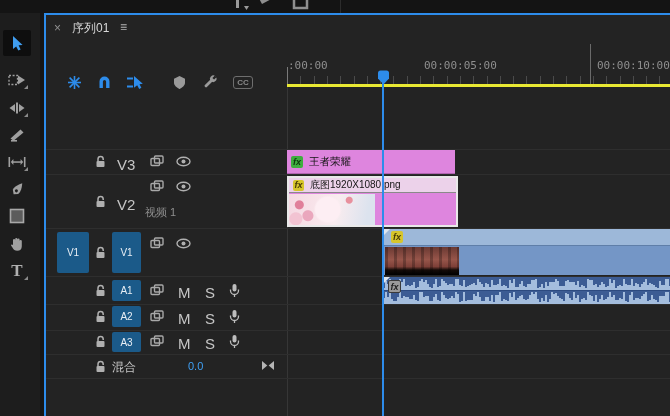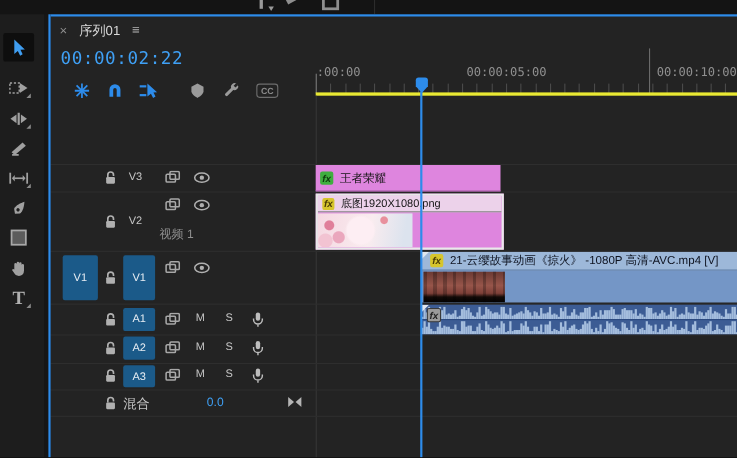--- a/index.html
+++ b/index.html
@@ -4,21 +4,21 @@
 <style>
   *{box-sizing:border-box;margin:0;padding:0}
   html,body{background:#0e0e0e}
   #screen{position:relative;width:670px;height:416px;background:#161616;overflow:hidden;
           font-family:"Liberation Sans",sans-serif;-webkit-font-smoothing:antialiased}
   .abs{position:absolute}
   .sep{position:absolute;height:1px;background:#2e2e2e}
   .icn{position:absolute;display:flex;align-items:center;justify-content:center}
   .tbtn{position:absolute;background:#1b5a89;border-radius:2px;color:#e8eef4;
         display:flex;align-items:center;justify-content:center;font-size:10px}
-  .lbl{position:absolute;color:#c6c6c6;font-size:10px}
+  .lbl{position:absolute;color:#c6c6c6;font-size:15px}
   .dim{color:#8f8f8f}
   .clip{position:absolute;overflow:hidden}
   .fxb{width:12px;height:12px;border-radius:2px;font-size:9px;font-style:italic;
        font-weight:bold;display:flex;align-items:center;justify-content:center;flex:none}
   .cliptitle{display:flex;align-items:center;gap:6px;padding-left:4px;white-space:nowrap;
              overflow:hidden;font-size:10.5px;color:#141414}
   .fold{position:absolute;left:0;top:0;width:0;height:0;
         border-top:7px solid #dfe6ee;border-right:7px solid transparent;z-index:3}
   .tool{position:absolute;width:28px;height:22px;display:flex;align-items:center;justify-content:center}
   .subtri{position:absolute;right:3px;bottom:2px;width:0;height:0;
@@ -111,21 +111,20 @@
   <div class="abs" style="left:46px;top:14px;width:624px;height:402px;background:#232323">
 
     <div class="abs" style="left:0;top:-1px;width:624px;height:2px;background:#2d8ceb"></div>
 
     <div class="abs" style="left:0;top:4px;width:170px;height:22px">
       <span class="abs" style="left:8px;top:3px;color:#909090;font-size:12px">×</span>
       <span class="abs" style="left:26px;top:2px;color:#d8d8d8;font-size:12px">序列01</span>
       <span class="abs" style="left:74px;top:2px;color:#b5b5b5;font-size:12px">≡</span>
     </div>
 
-    <div class="abs mono" style="left:9px;top:29px;font-size:16px;letter-spacing:0.5px;color:#3fa0f5">00:00:02:22</div>
 
     <div class="icn" style="left:20px;top:60px;width:16px;height:16px">
       <svg width="15" height="15">
           <g stroke="#2d8ceb" stroke-width="1.6">
             <line x1="7.5" y1="1" x2="7.5" y2="14"></line>
             <line x1="1" y1="7.5" x2="14" y2="7.5"></line>
             <line x1="2.6" y1="2.6" x2="12.4" y2="12.4"></line>
             <line x1="12.4" y1="2.6" x2="2.6" y2="12.4"></line>
           </g>
         </svg>
@@ -374,21 +373,20 @@
              radial-gradient(circle at 8% 80%, #f2c3d2 0 6px, transparent 7px),
              radial-gradient(circle at 70% 20%, #e8909d 0 3px, transparent 4px),
              radial-gradient(circle at 45% 50%, #fdeef3 0 12px, transparent 14px),
              linear-gradient(100deg,#f5d8e2,#f9ecef 55%,#dce3ee 90%)"></div>
     </div>
 
     <div class="clip" style="left:337px;top:215px;width:287px;height:46px;background:#7496c6">
       <span class="fold"></span>
       <div class="cliptitle" style="height:17px;background:#9db8d9;border-bottom:1px solid #5f7ea8;padding-left:8px">
         <span class="fxb" style="background:#d6c52c;color:#4a3c06">fx</span>
-        <span style="color:#0e1320">21-云缨故事动画《掠火》 -1080P 高清-AVC.mp4 [V]</span>
       </div>
       <div class="abs" style="left:2px;top:18px;width:74px;height:28px;background:
              repeating-linear-gradient(90deg, rgba(0,0,0,0.25) 0 3px, transparent 3px 9px),
              linear-gradient(#6b3a33 0%,#97554a 45%,#7e4038 70%,#140b08 82%,#000 100%)"></div>
     </div>
 
     <div class="clip" style="left:337px;top:263px;width:287px;height:27px;background:#3c5c94">
       <span class="fold"></span>
       <div class="wave-band" style="top:1px;height:12px">
           <i style="height: 2px;"></i>

